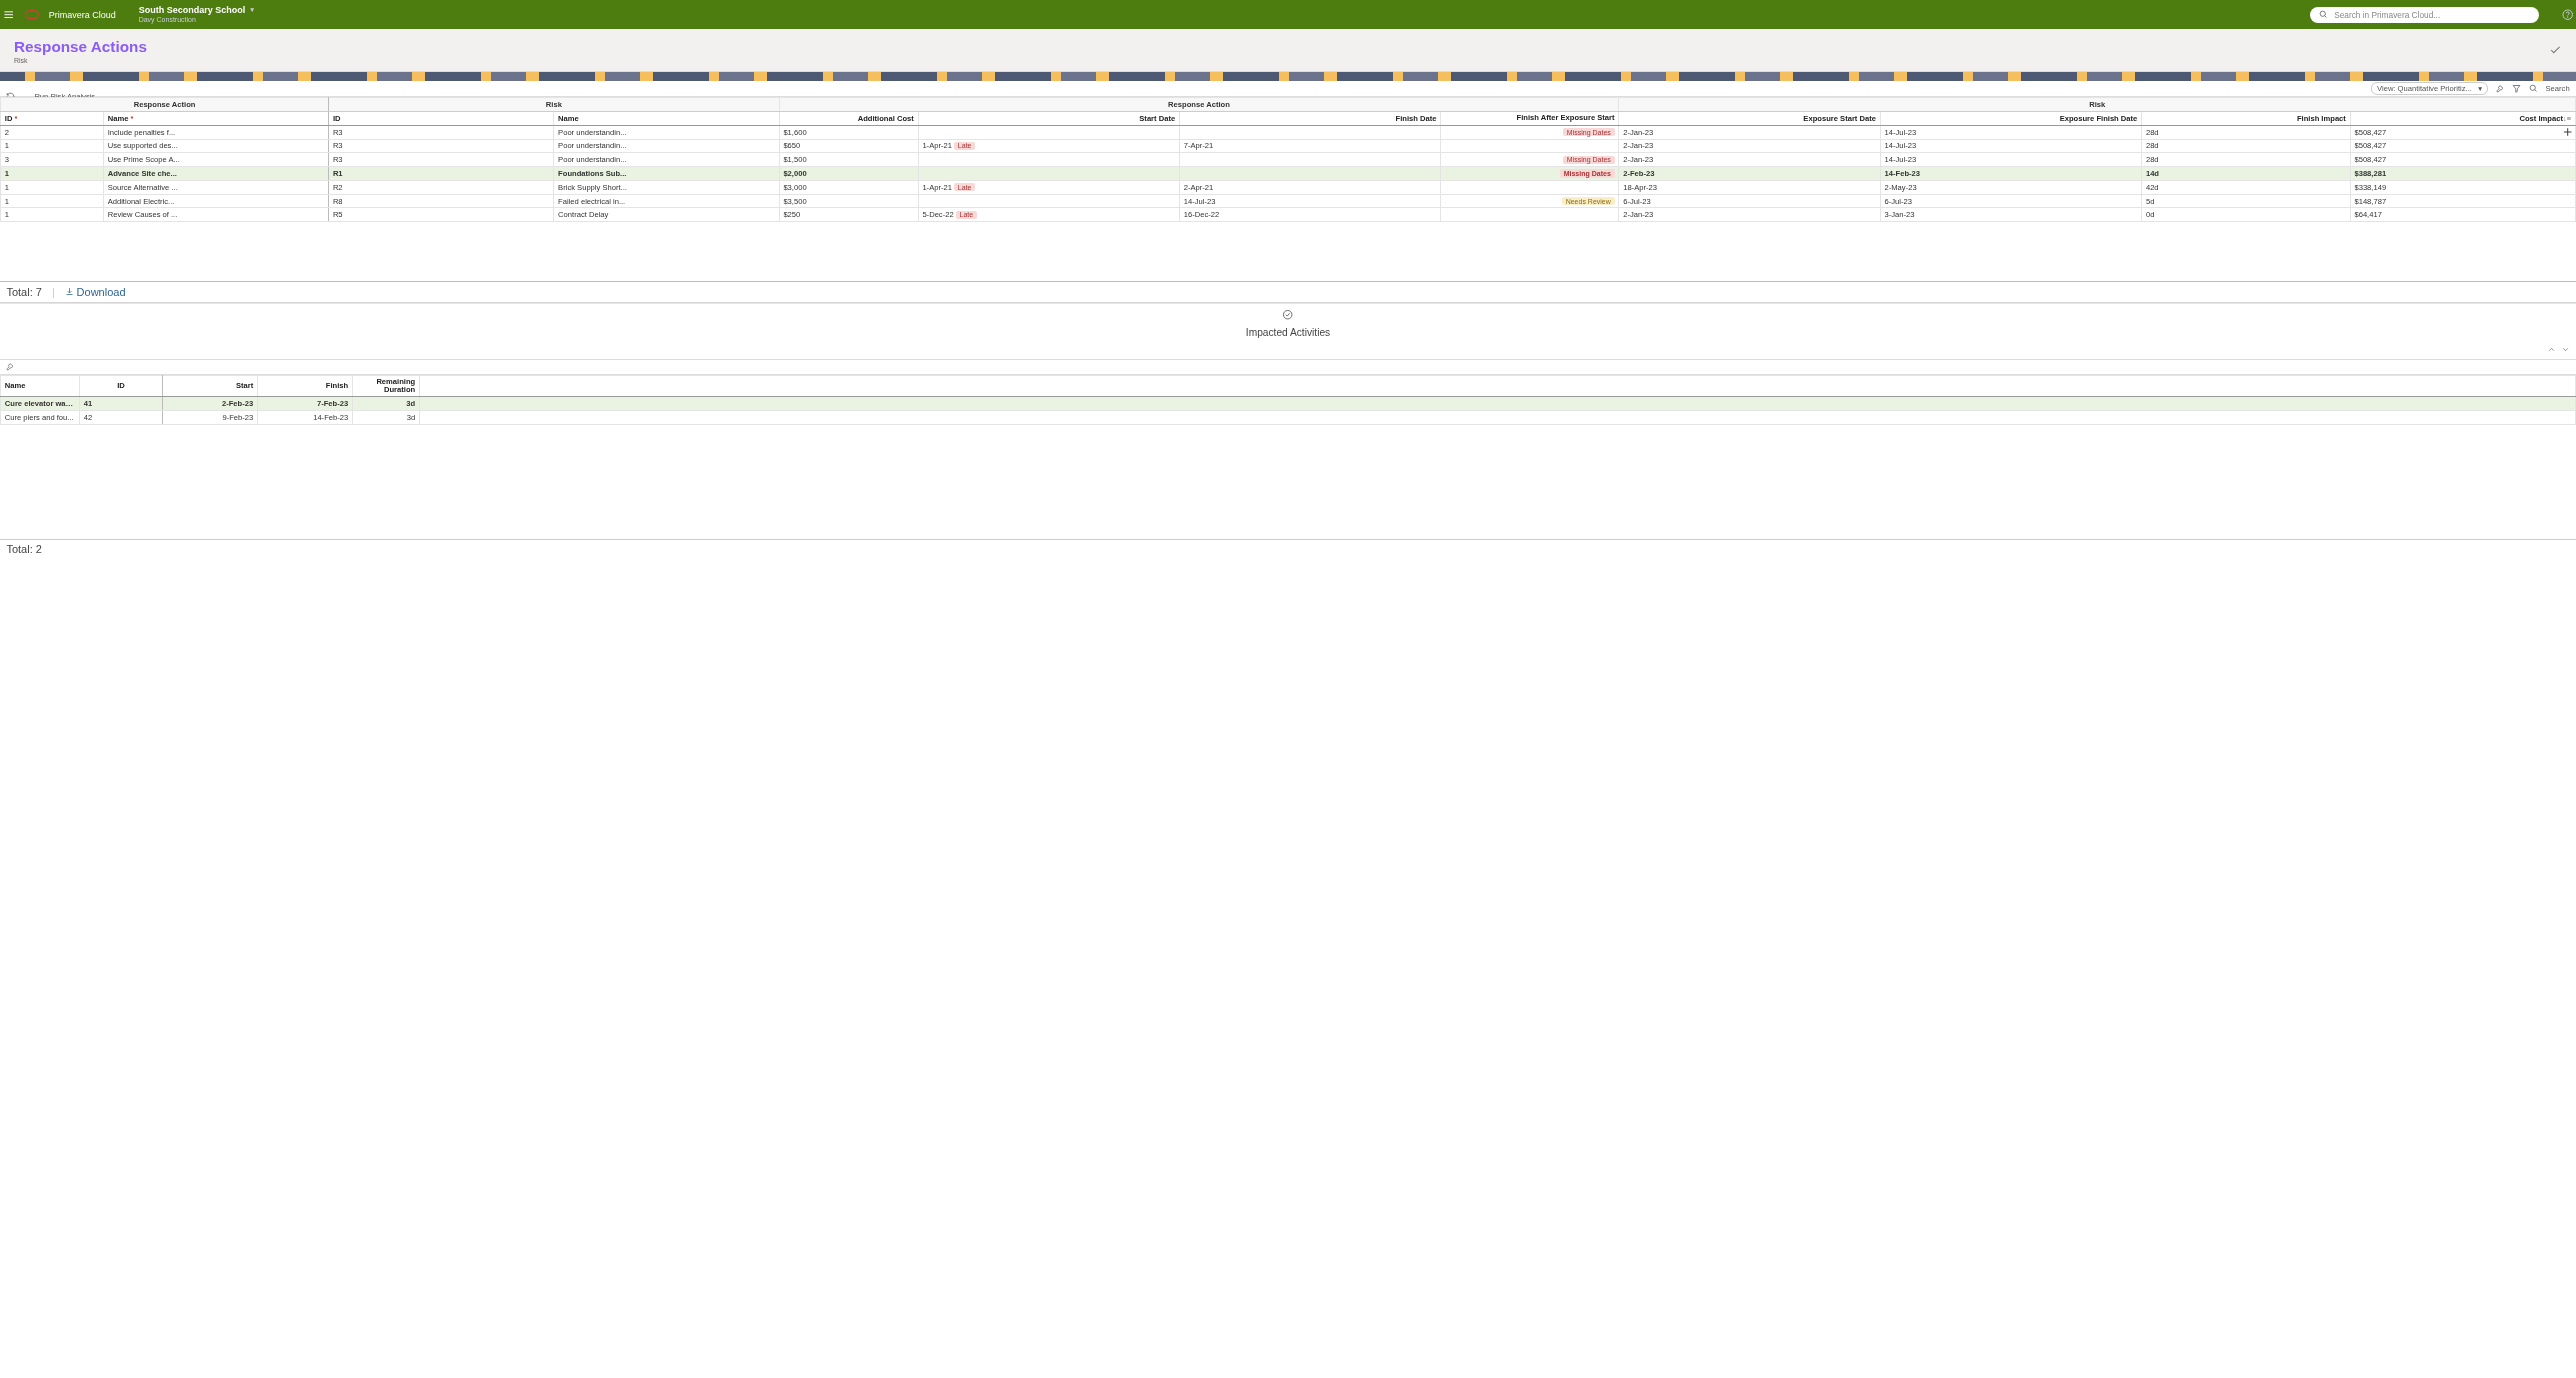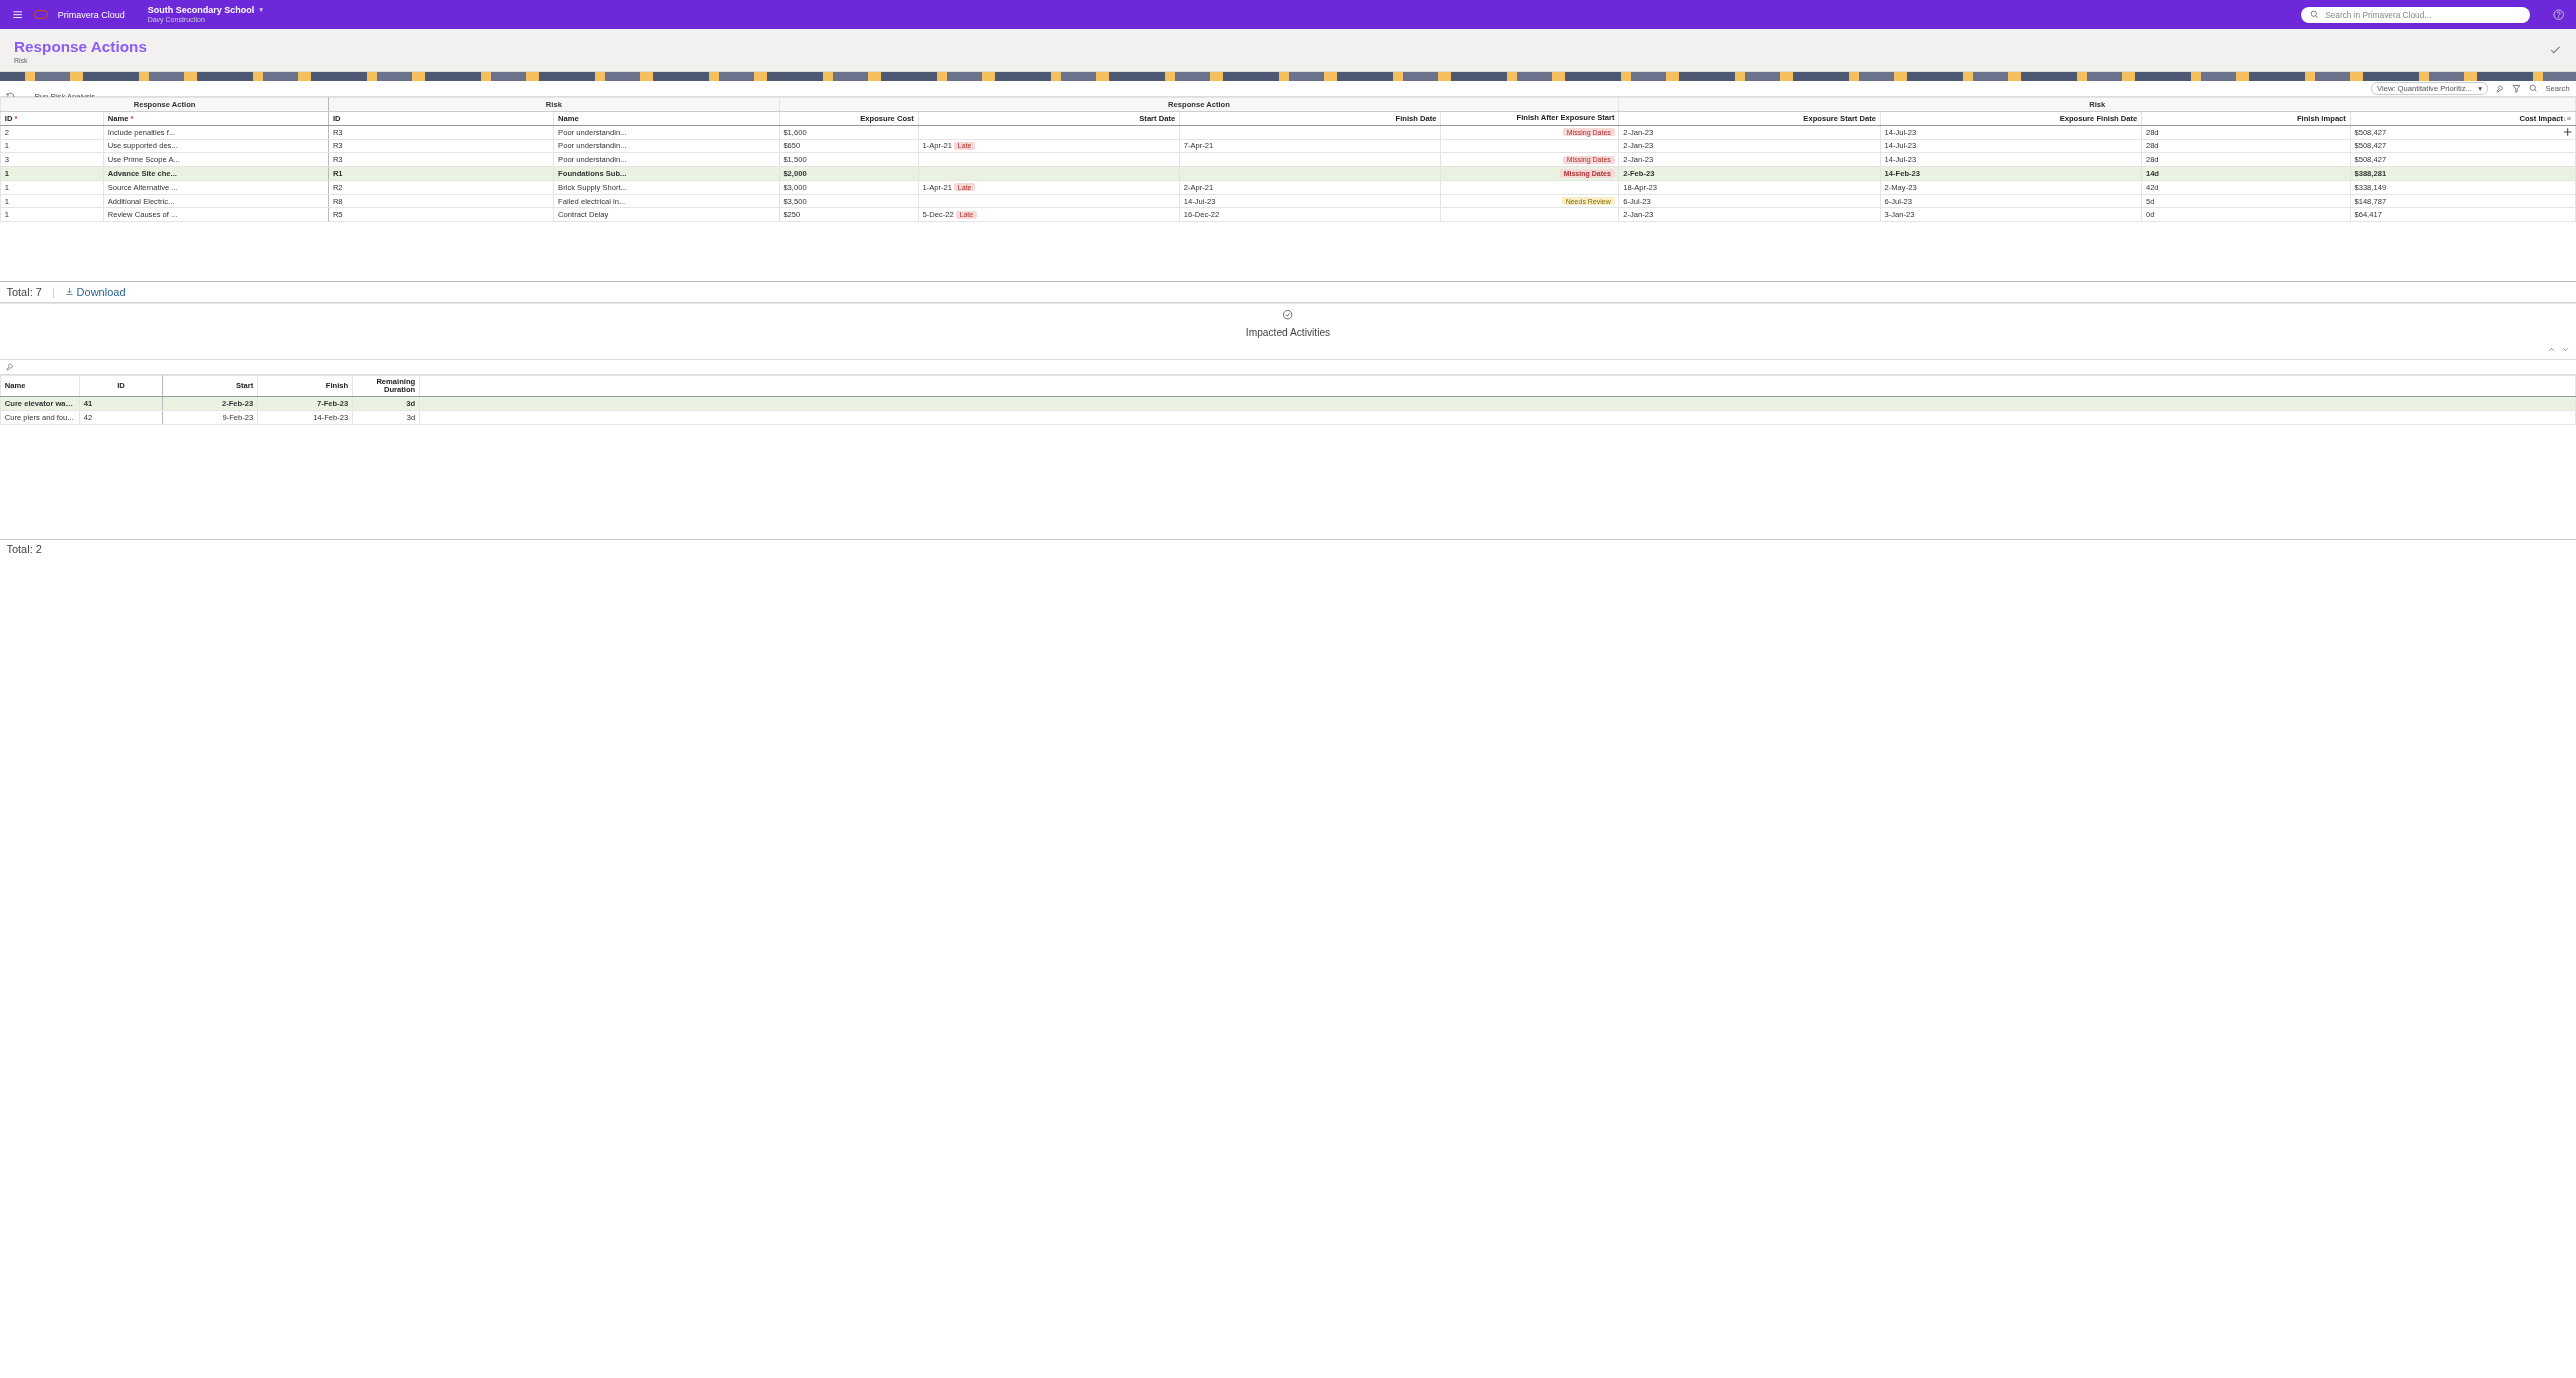--- a/index.html
+++ b/index.html
@@ -1,19 +1,19 @@
 <!DOCTYPE html>
 <html style="font-size:10.2px"><head>
 <meta charset="utf-8">
 <style>
 * { box-sizing: border-box; margin: 0; padding: 0; }
 body { font-family: -apple-system, BlinkMacSystemFont, "Segoe UI", Arial, sans-serif; font-size: 7.6px; color: #333; background: #fff; overflow-x: hidden; }
 
 
-.topnav { background: #6d28d9; color: #fff; height: 29px; display: flex; align-items: center; padding: 0 12px; gap: 10.2px; }
+.topnav { background: #4d7c0f; color: #fff; height: 29px; display: flex; align-items: center; padding: 0 3px; gap: 10.2px; }
 .hamburger { cursor: pointer; }
 .hamburger svg { stroke: #fff; }
 .oracle-logo { color: #c74634; font-weight: bold; font-size: 11.4px; }
 .brand { font-size: 9px; }
 .context { display: flex; flex-direction: column; line-height: 1.2; margin-left: 12.7px; }
 .context .ctx-title { font-size: 9px; font-weight: 600; }
 .context .ctx-sub { font-size: 7px; color: #c8ccd8; }
 .context-caret { margin-left: 5.1px; color: #c8ccd8; }
 .spacer { flex: 1; }
 .searchwrap { background: #fff; border-radius: 11.4px; height: 16px; display: flex; align-items: center; padding: 0 9px; width: 229px; gap: 6.4px; }
@@ -190,21 +190,21 @@
       <th colspan="4">Response Action</th>
       <th colspan="4">Risk</th>
     </tr>
   </thead>
   <thead class="cols">
     <tr>
       <th><span class="req">ID</span></th>
       <th class="col-sep"><span class="req">Name</span></th>
       <th>ID</th>
       <th>Name</th>
-      <th class="num">Exposure Cost</th>
+      <th class="num">Additional Cost</th>
       <th class="num">Start Date</th>
       <th class="num">Finish Date</th>
       <th class="num" style="white-space:normal;line-height:1.1">Finish After Exposure Start</th>
       <th class="num">Exposure Start Date</th>
       <th class="num">Exposure Finish Date</th>
       <th class="num">Finish Impact</th>
       <th class="num">
         <span>Cost Impact</span>
         <span class="sort-icon">↓≡</span>
       </th>

